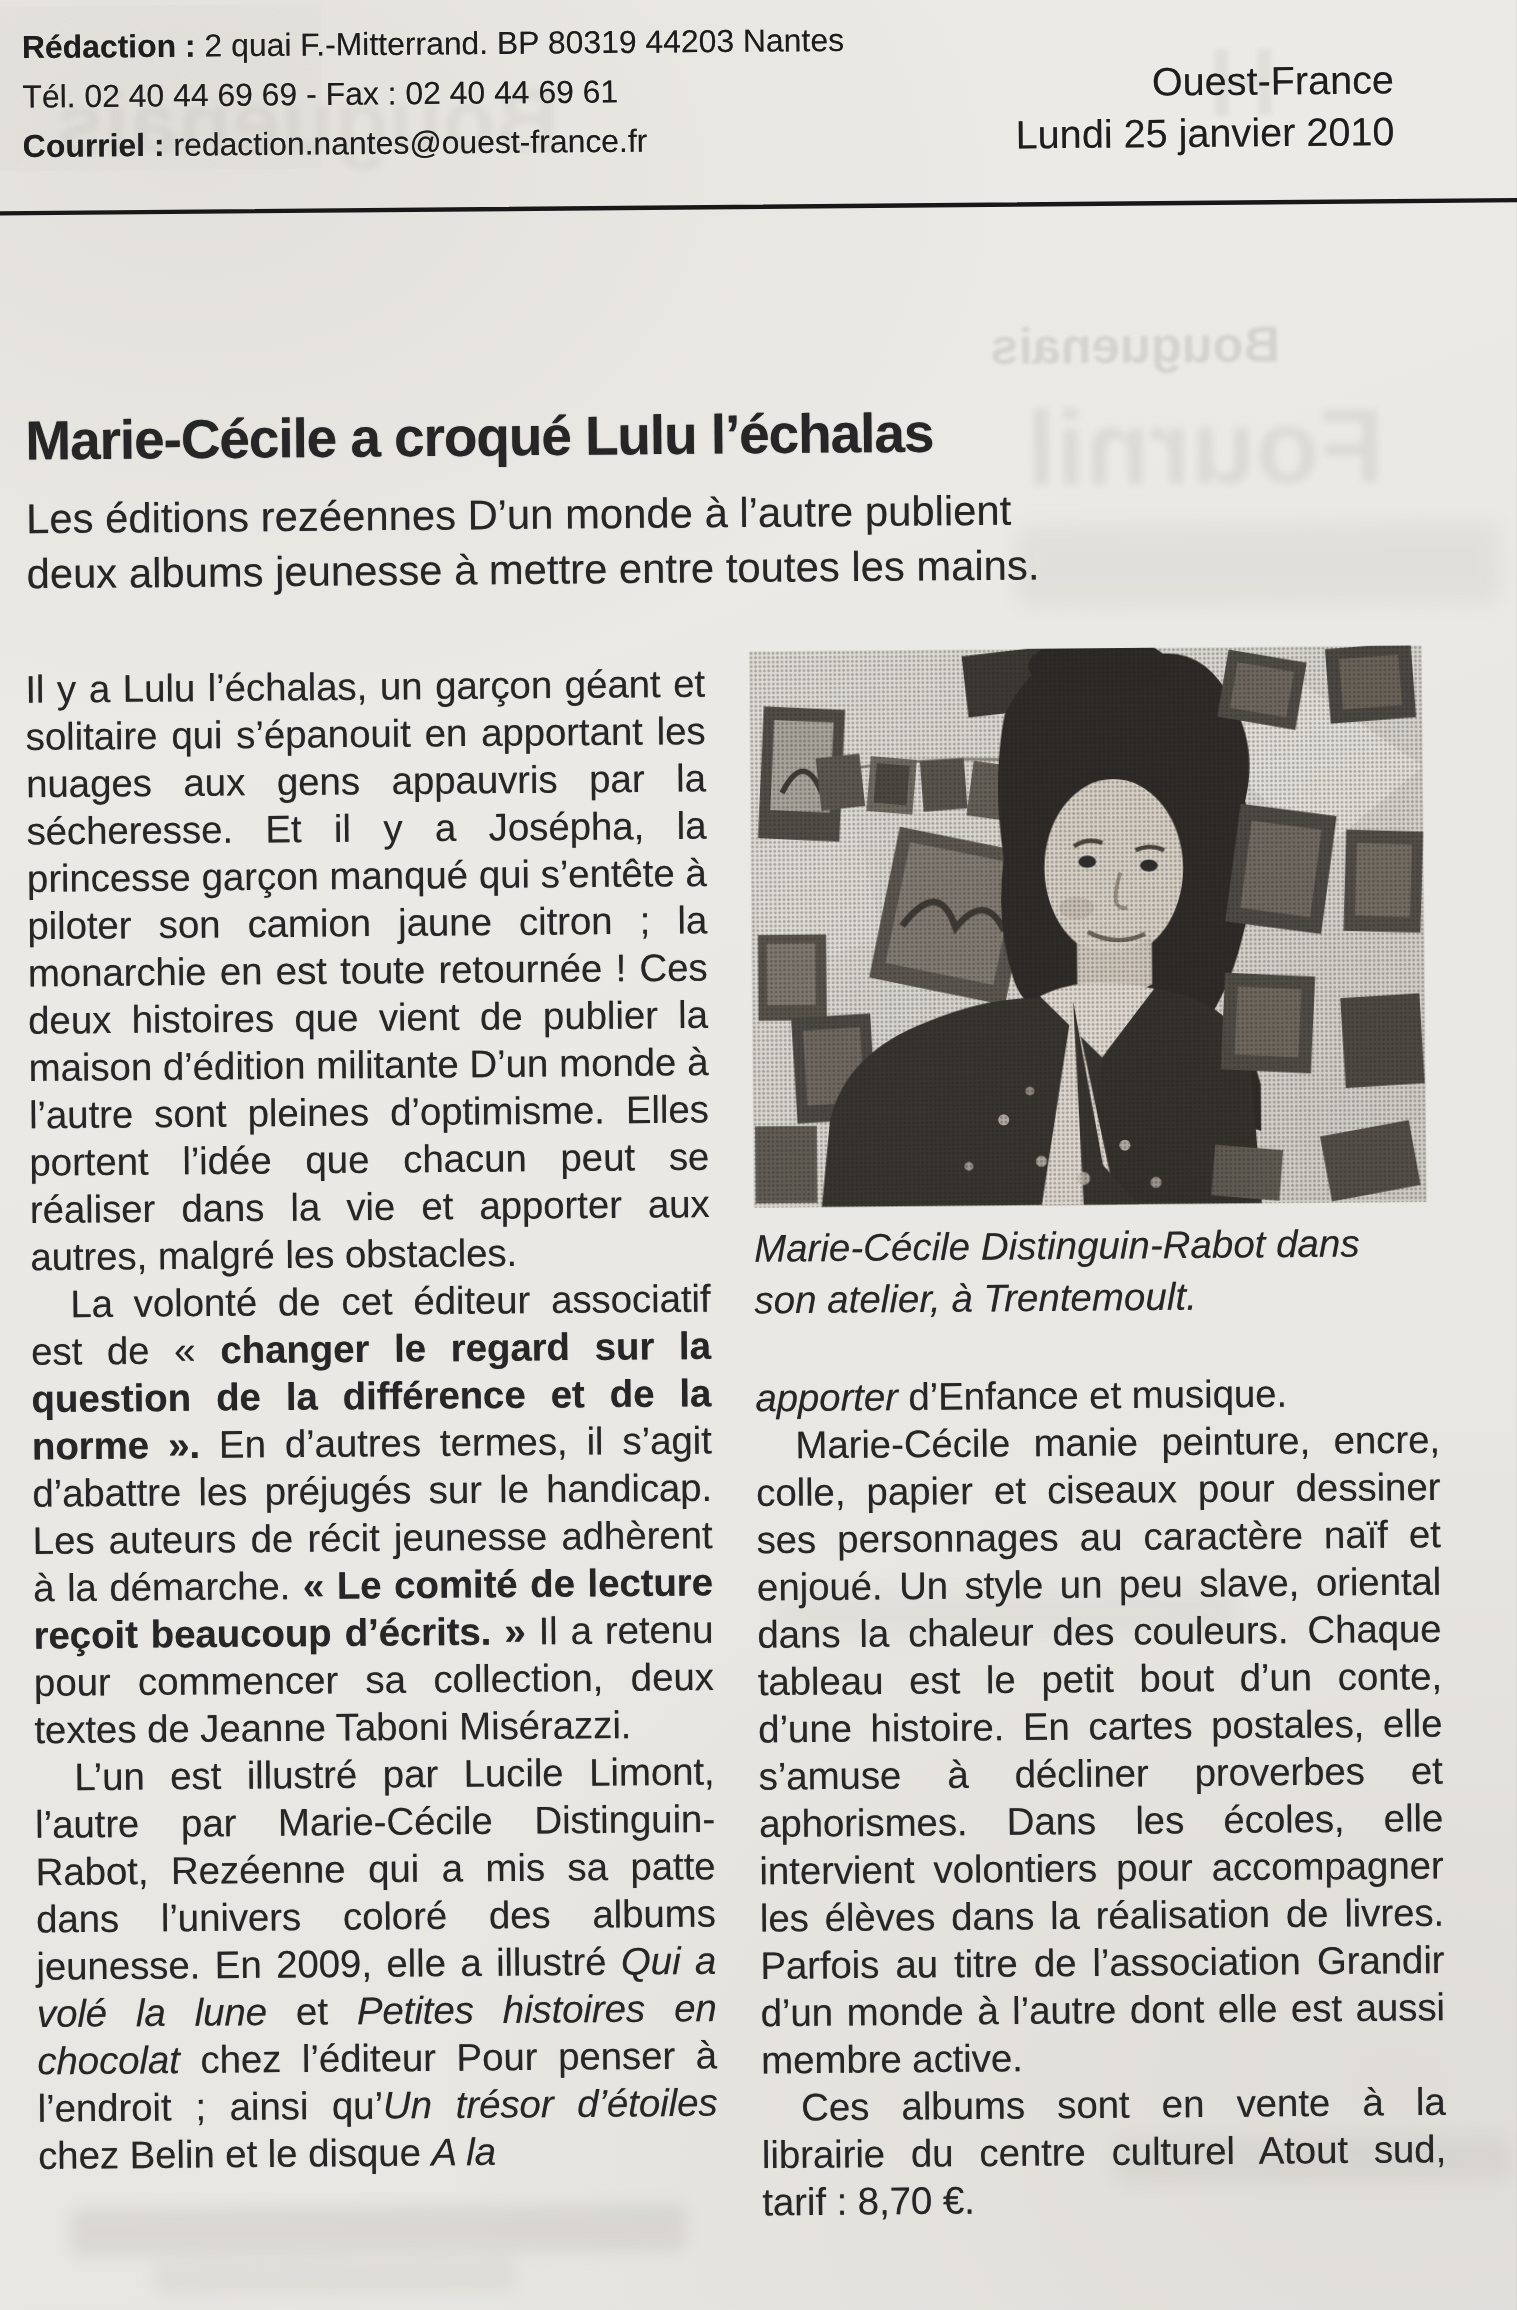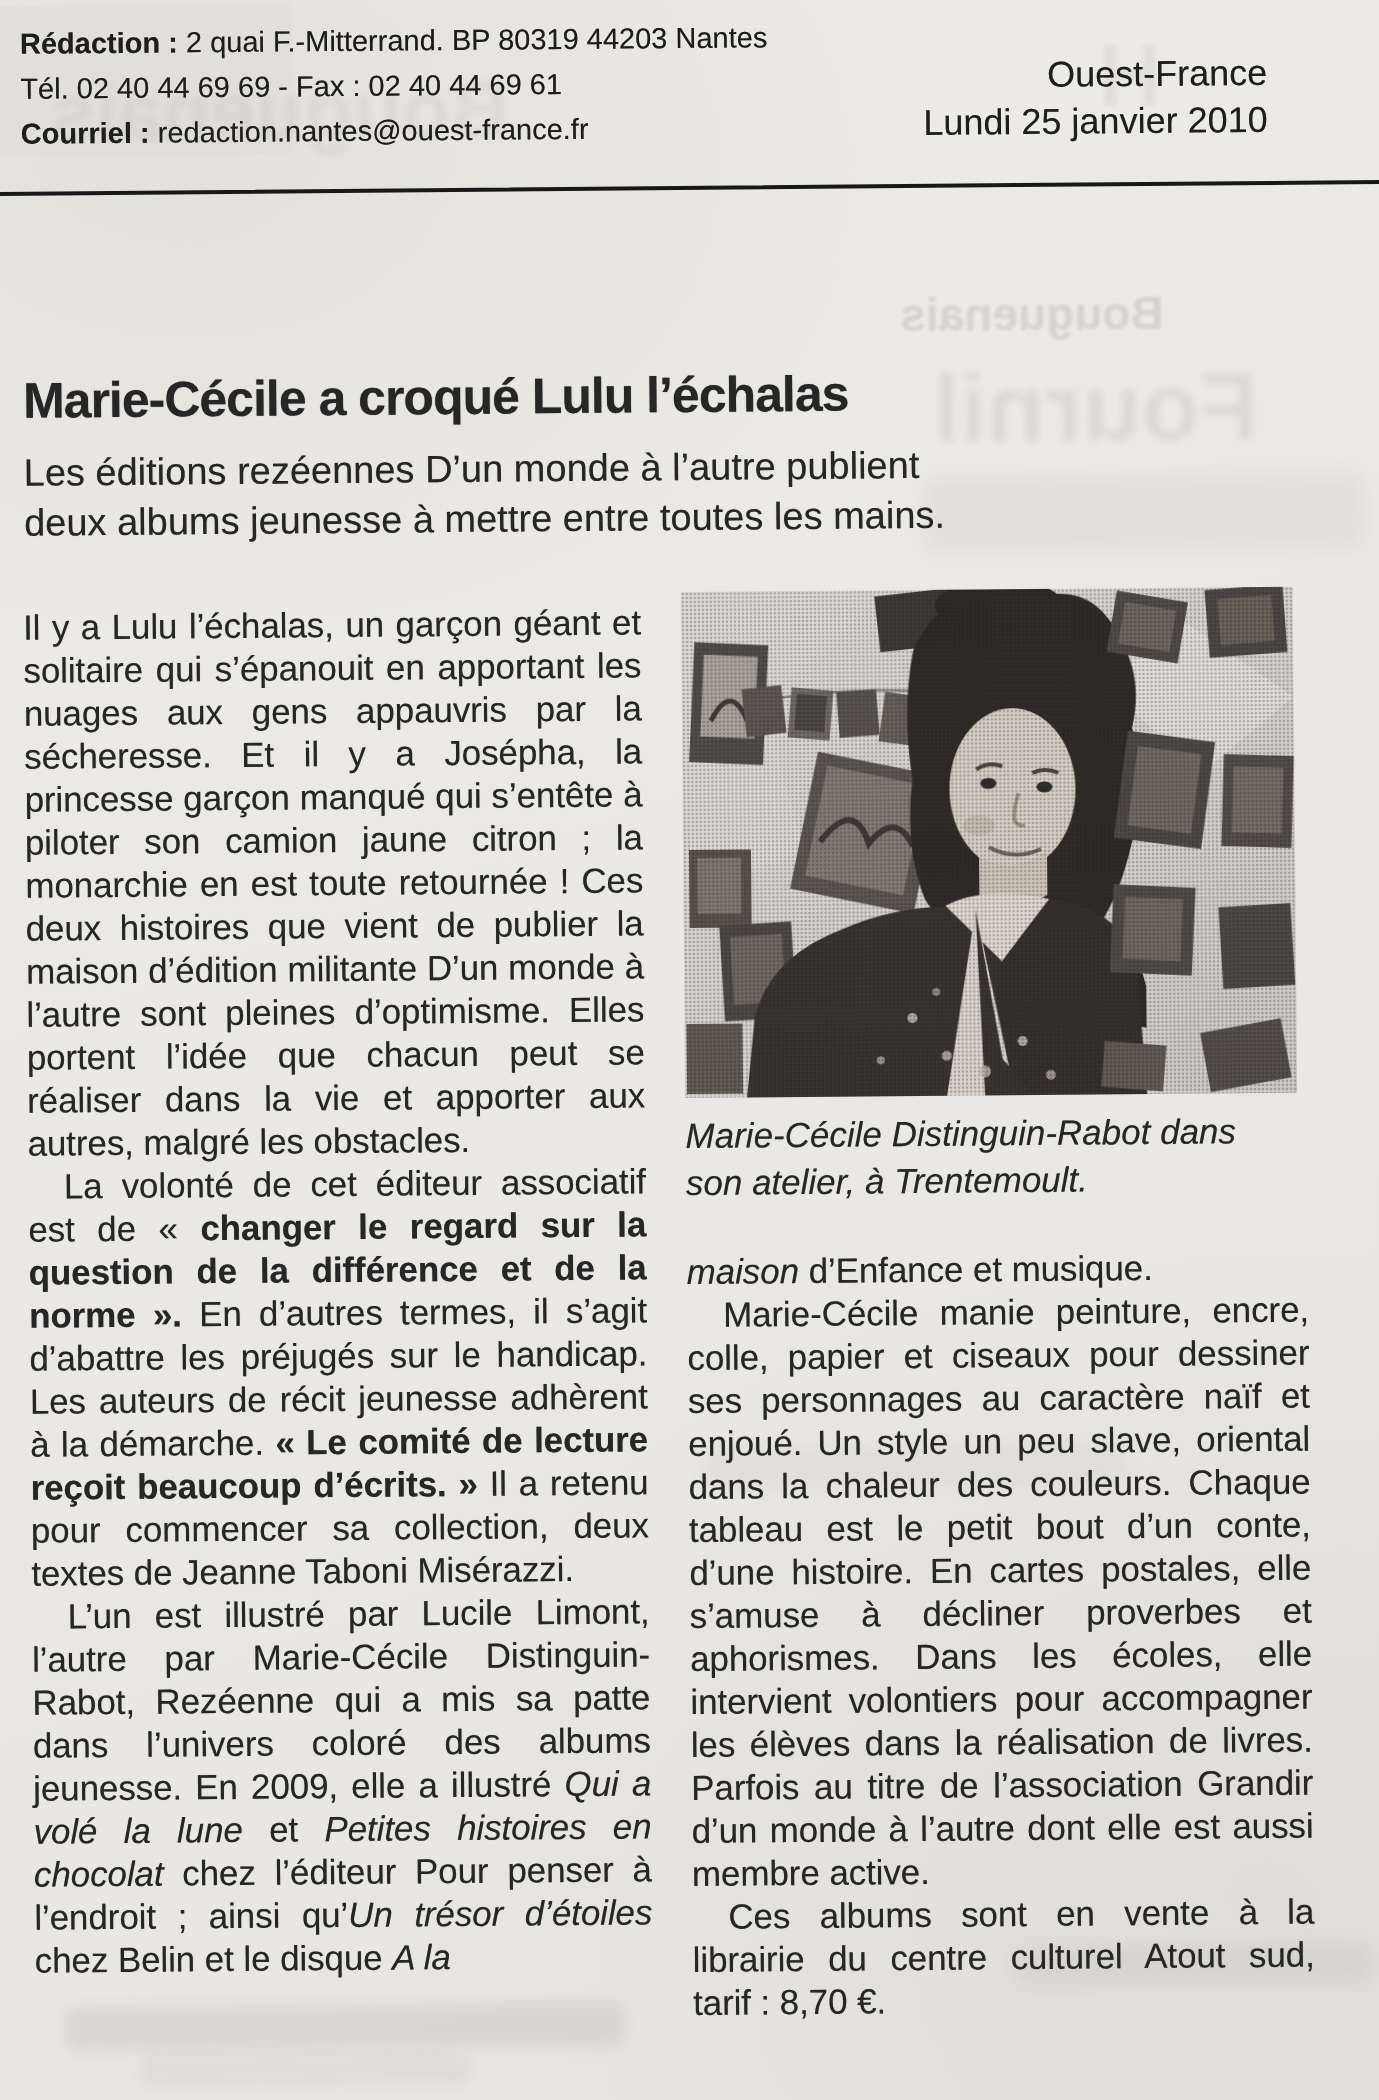--- a/index.html
+++ b/index.html
@@ -198,21 +198,21 @@
                   </g>
                 <g transform="rotate(5 449 478)">
                     <rect x="418" y="455" width="62" height="46" fill="#5e5951"></rect>
                   </g>
               </g>
             </svg>
           </div>
           <figcaption>Marie-Cécile Distinguin-Rabot dans son atelier, à Trentemoult.</figcaption>
         </figure>
         <div id="col-right-body">
-            <p class="body-p"><i>maison</i><span> d’Enfance et musique.</span></p>
+            <p class="body-p"><i>apporter</i><span> d’Enfance et musique.</span></p>
             <p class="body-p indent"><span>Marie-Cécile manie peinture, encre, colle, papier et ciseaux pour dessiner ses personnages au caractère naïf et enjoué. Un style un peu slave, oriental dans la chaleur des couleurs. Chaque tableau est le petit bout d’un conte, d’une histoire. En cartes postales, elle s’amuse à décliner proverbes et aphorismes. Dans les écoles, elle intervient volontiers pour accompagner les élèves dans la réalisation de livres. Parfois au titre de l’association Grandir d’un monde à l’autre dont elle est aussi membre active.</span></p>
             <p class="body-p indent"><span>Ces albums sont en vente à la librairie du centre culturel Atout sud, tarif&nbsp;: 8,70&nbsp;€.</span></p>
           </div>
       </div>
     </div>
 
     <svg class="noise">
       <filter id="grain">
           <feTurbulence type="fractalNoise" baseFrequency="0.75" numOctaves="2" stitchTiles="stitch"></feTurbulence>
           <feColorMatrix type="matrix" values="0 0 0 0 0.15  0 0 0 0 0.14  0 0 0 0 0.12  0 0 0 0.05 0"></feColorMatrix>

